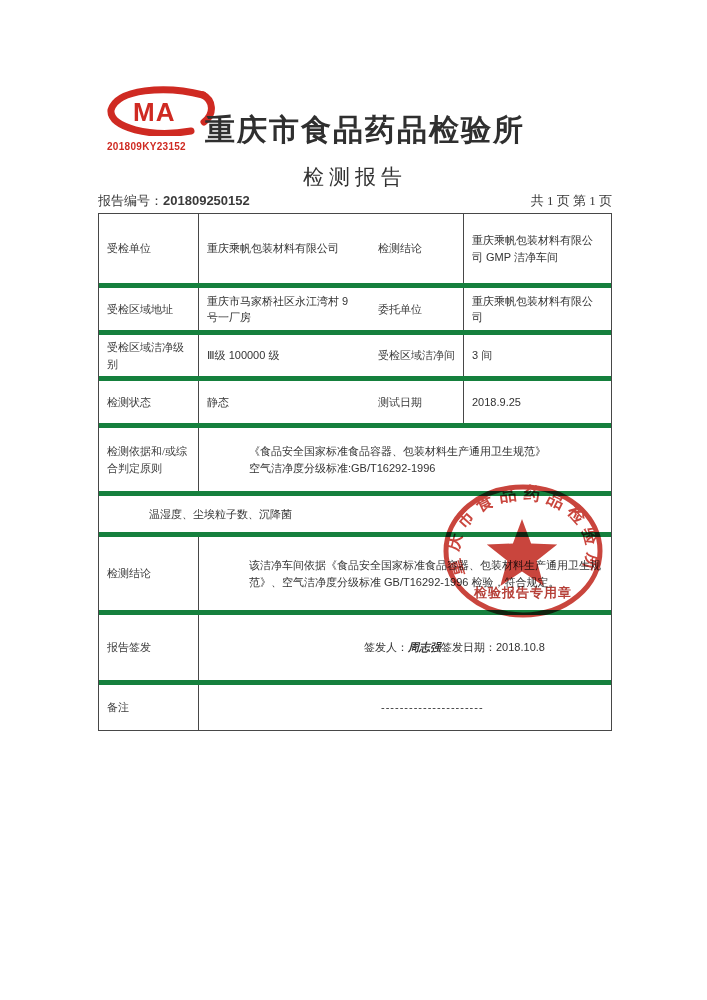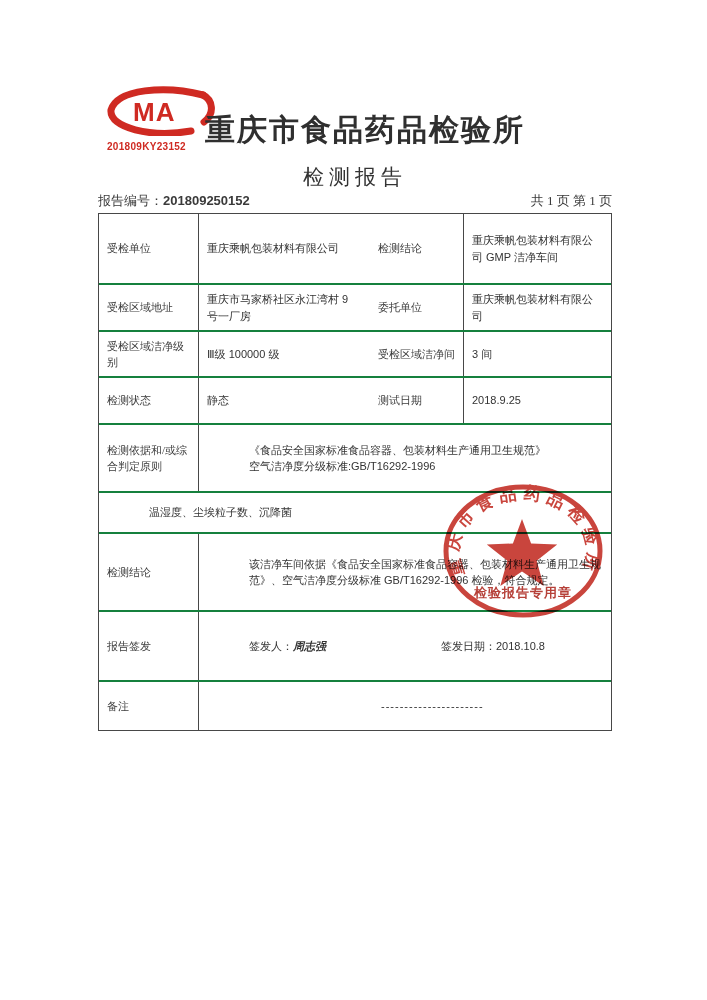--- a/index.html
+++ b/index.html
@@ -14,33 +14,33 @@
   .org-title{position:absolute;left:98px;top:110px;width:534px;text-align:center;
     font-size:30px;font-weight:600;letter-spacing:2px;color:#2f2f2f;}
   .doc-title{position:absolute;left:98px;top:163px;width:514px;text-align:center;
     font-size:21px;font-weight:500;letter-spacing:5px;color:#333;}
   .report-line{position:absolute;left:98px;top:192px;width:514px;display:flex;
     justify-content:space-between;align-items:baseline;font-size:13px;color:#3a3a3a;}
   .report-no{font-family:"Liberation Sans","DejaVu Sans",sans-serif;font-weight:700;}
   
   .tbl{position:absolute;left:98px;top:213px;width:514px;border:1px solid #474747;
     box-sizing:border-box;display:flex;flex-direction:column;font-size:11px;line-height:1.5;}
-  .row{display:flex;box-sizing:border-box;border-top:2px solid #15803d;}
+  .row{display:flex;box-sizing:border-box;border-top:5px solid #15803d;}
   .row:first-child{border-top:none;}
   .cell{box-sizing:border-box;padding:4px 8px;display:flex;align-items:center;}
   .c1{width:100px;border-right:1px solid #474747;}
   .c2{width:171px;}
   .c3{width:94px;border-right:1px solid #474747;}
   .c4{flex:1;}
   .cm{flex:1;margin-left:42px;}
   .lbl{color:#3d3d3d;}
   .val{font-family:"Liberation Sans","DejaVu Sans",sans-serif;color:#333;}
   .pre{white-space:pre-line;}
   .sign-cell{display:flex;align-items:center;}
-  .sign-left{flex:0 0 192px;}
+  .sign-left{flex:0 0 192px;text-align:right;}
   .signer-name{font-style:italic;font-weight:700;font-family:"Liberation Serif","DejaVu Serif",serif;}
   .note-cell{padding-left:140px;letter-spacing:1px;}
   
   .stamp{position:absolute;left:441px;top:483px;mix-blend-mode:multiply;opacity:.92;}
 </style>
 </head>
 <body>
 
 <div class="page">
 

